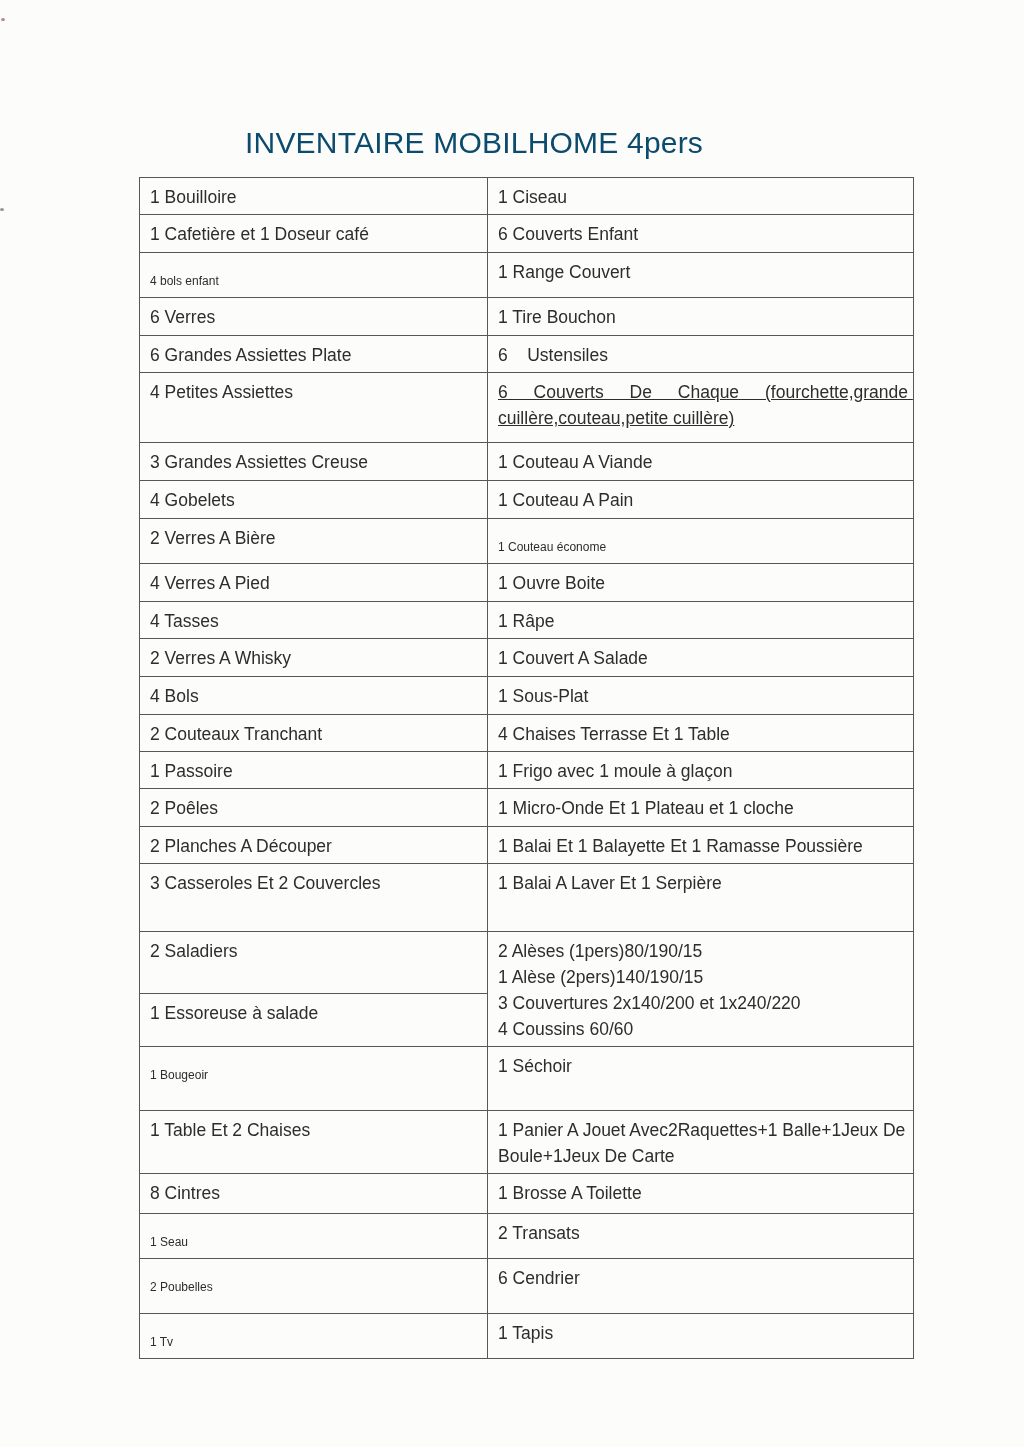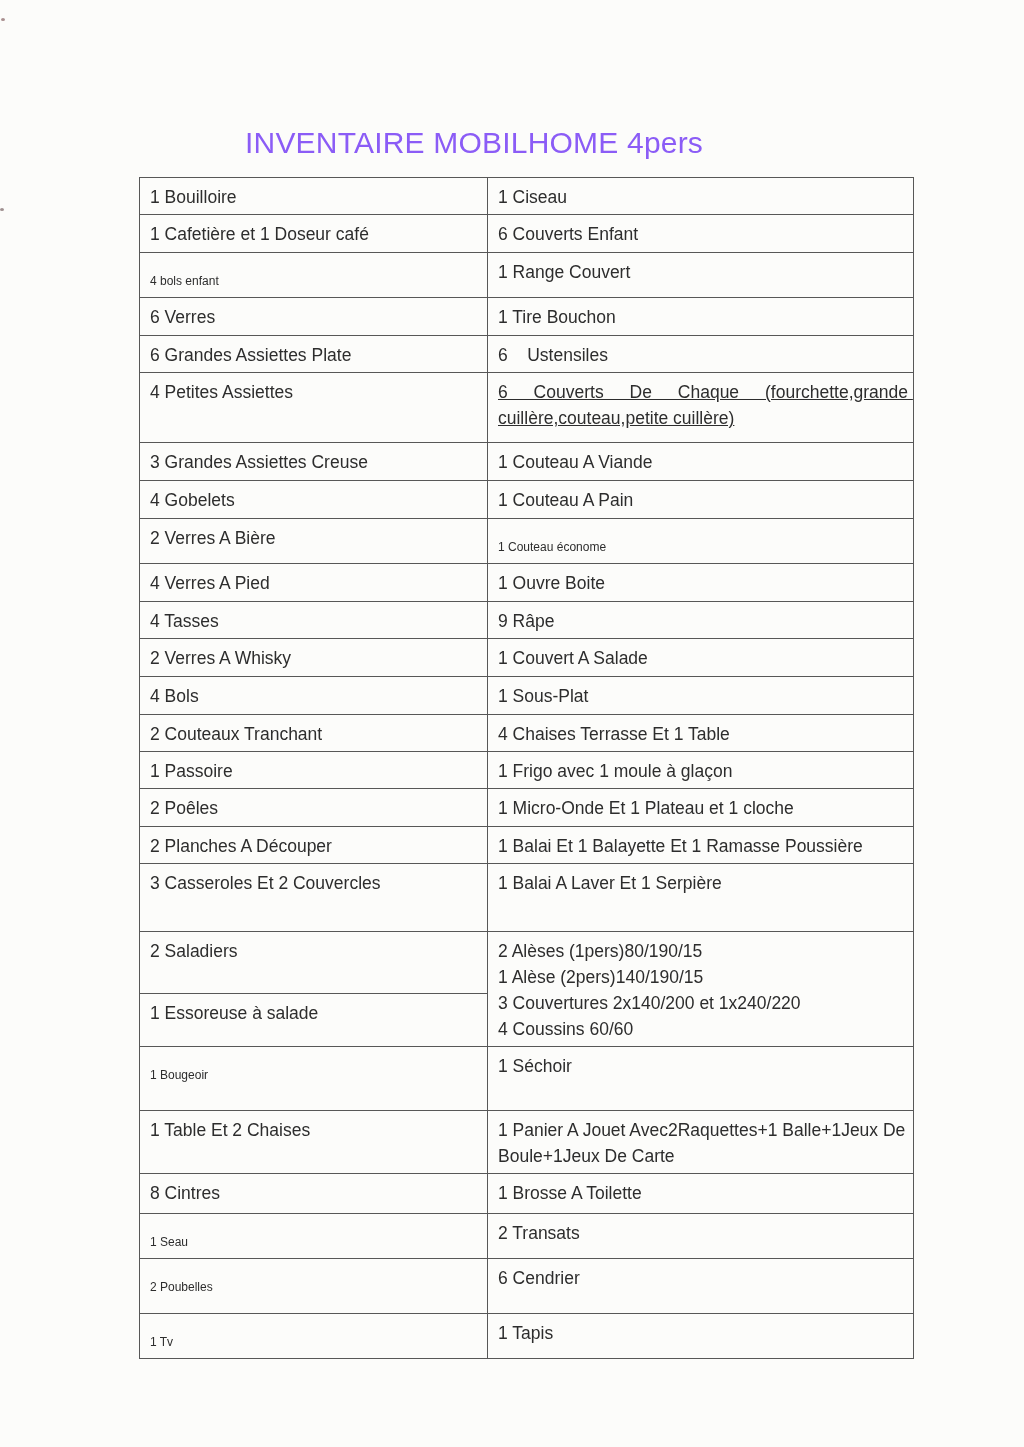--- a/index.html
+++ b/index.html
@@ -14,21 +14,21 @@
     font-family: "Liberation Sans", sans-serif;
     color: #2d2d2d;
     overflow: hidden;
   }
   .doc-title {
     position: absolute;
     left: 245px;
     top: 126px;
     font-size: 30px;
     line-height: 1.1;
-    color: #8b5cf6;
+    color: #0c4a6e;
     letter-spacing: 0.2px;
     white-space: nowrap;
     text-align: center;
   }
   table.inv {
     position: absolute;
     left: 139px;
     top: 177px;
     width: 774px;
     border-collapse: collapse;
@@ -112,21 +112,21 @@
     <tr style="height:37px">
         <td>2 Verres A Bière</td>
         <td class="sm">1 Couteau économe</td>
       </tr>
     <tr style="height:38px">
         <td>4 Verres A Pied</td>
         <td>1 Ouvre Boite</td>
       </tr>
     <tr style="height:37px">
         <td>4 Tasses</td>
-        <td>9 Râpe</td>
+        <td>1 Râpe</td>
       </tr>
     <tr style="height:38px">
         <td>2 Verres A Whisky</td>
         <td>1 Couvert A Salade</td>
       </tr>
     <tr style="height:38px">
         <td>4 Bols</td>
         <td>1 Sous-Plat</td>
       </tr>
     <tr style="height:37px">

